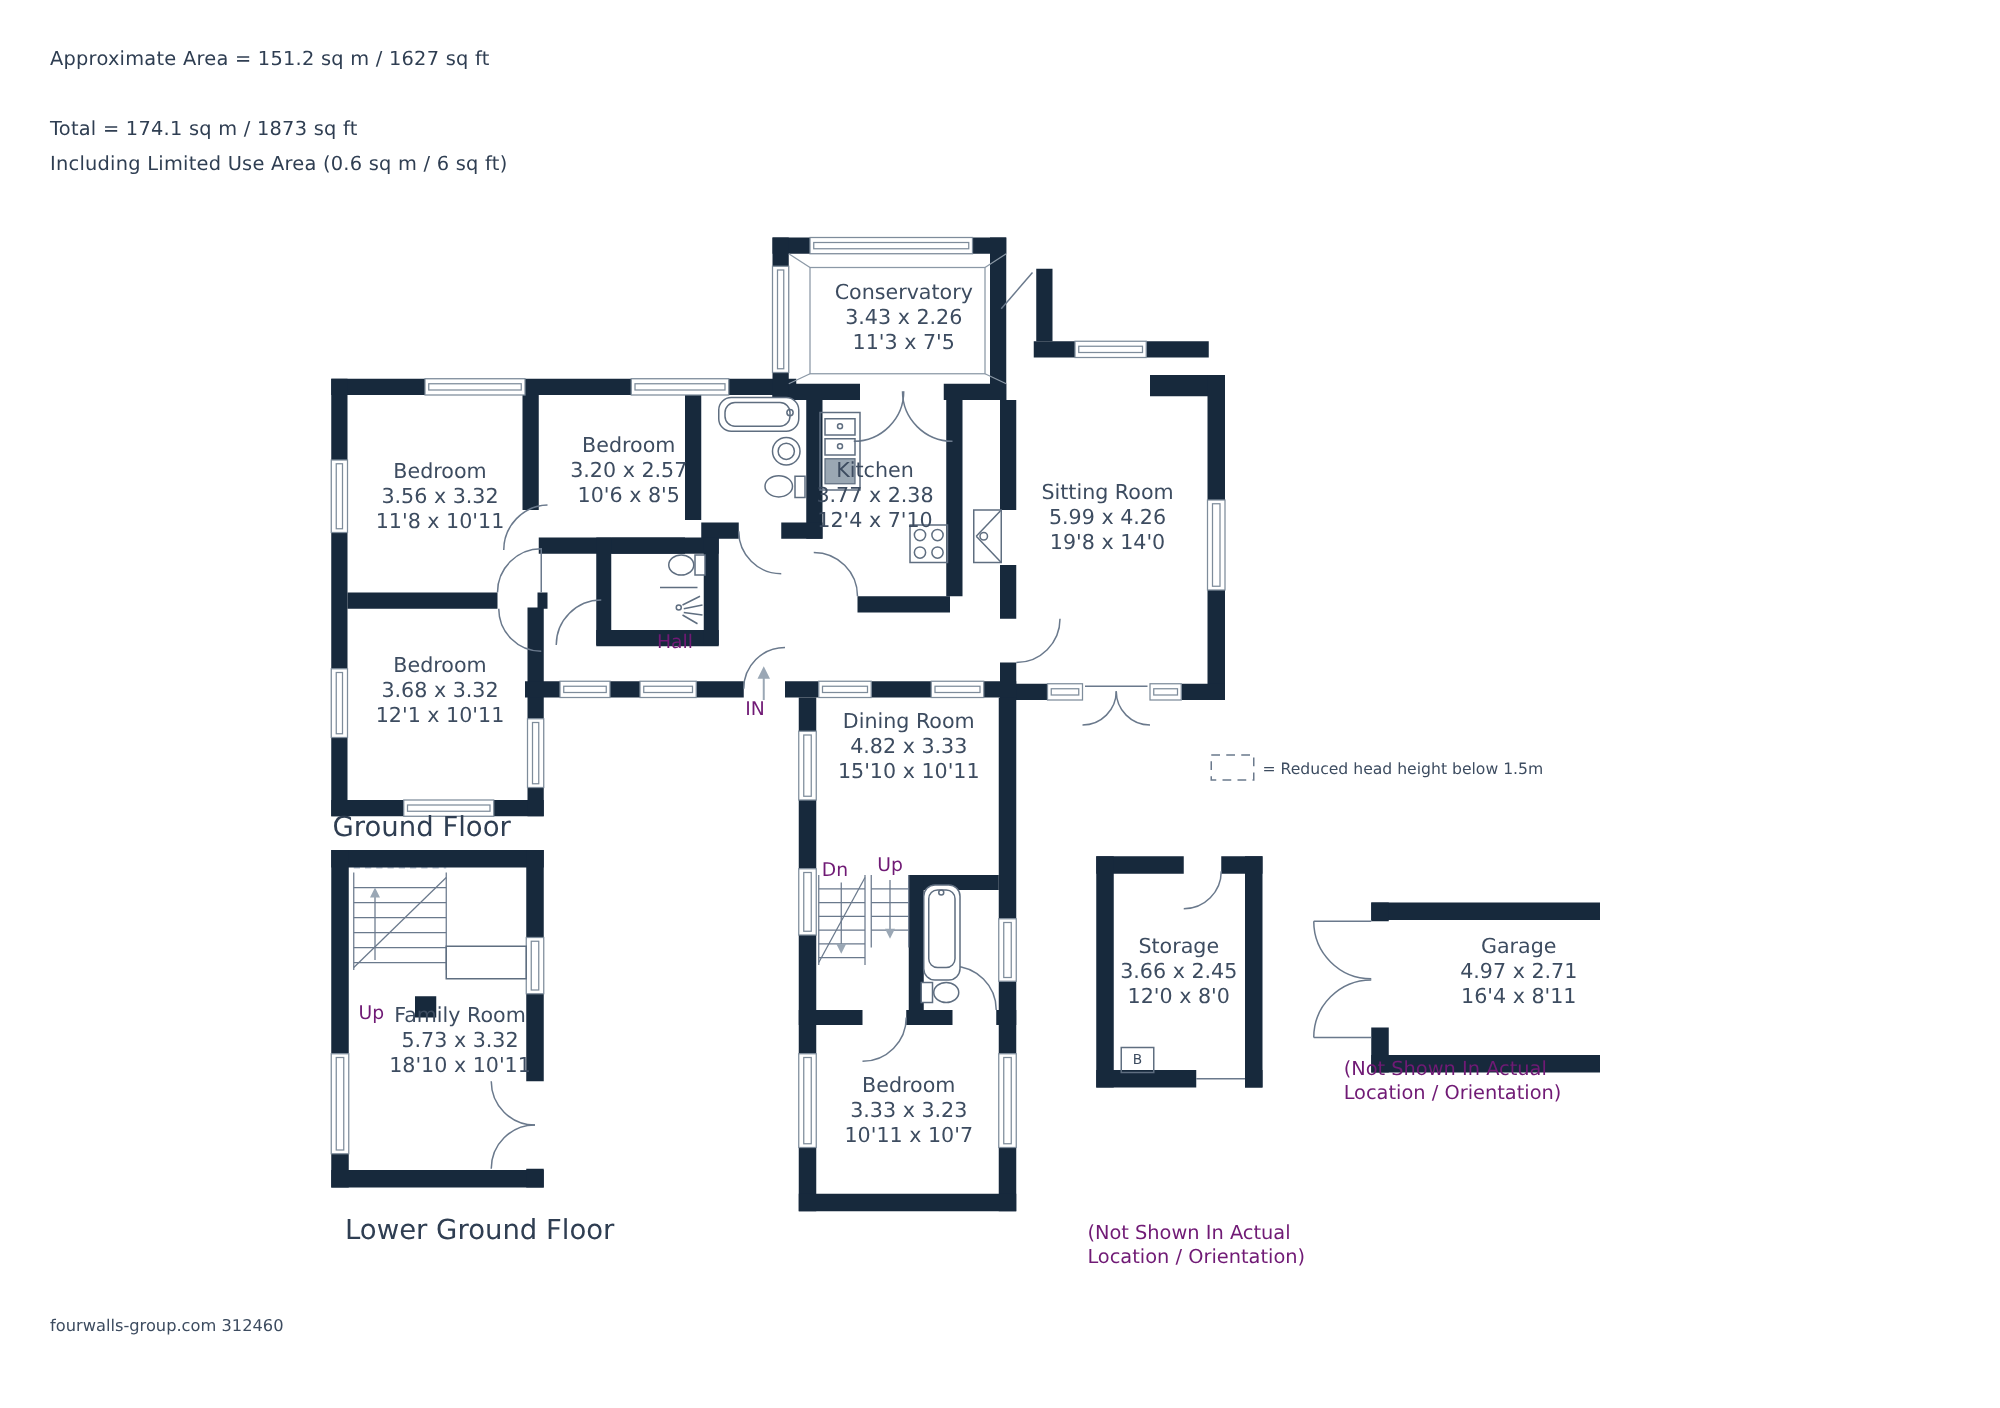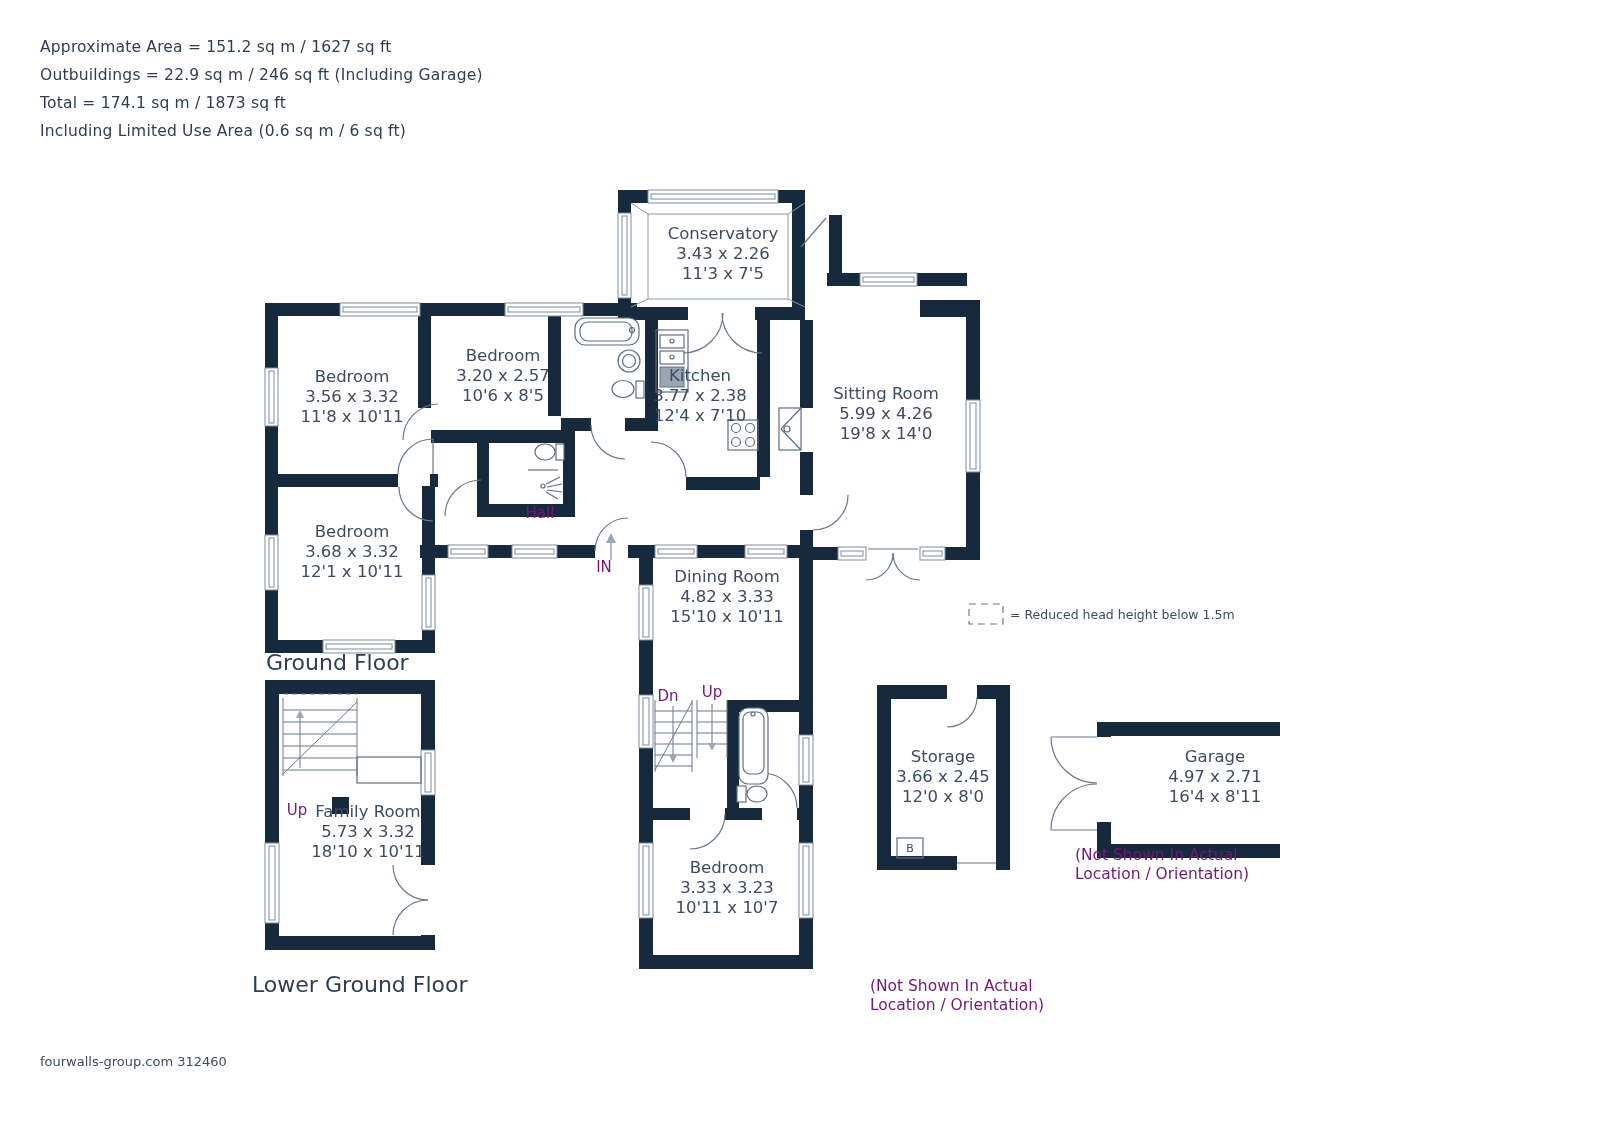--- a/index.html
+++ b/index.html
@@ -360,21 +360,20 @@
       <circle class="navy" cx="1475" cy="97" r="40" stroke-width="1.6"></circle>
       <path class="navy" stroke-width="2" stroke-linecap="round" d="M 1455,116 C 1460,90 1468,70 1473,73 C 1477,76 1468,98 1464,112
                C 1470,100 1479,92 1483,96 C 1487,100 1478,112 1482,115
                C 1486,118 1494,110 1499,114"></path>
       <circle cx="1443" cy="97" r="2" fill="#ed6a6b"></circle>
       <circle cx="1507" cy="97" r="2" fill="#ed6a6b"></circle>
     </g>
   </svg>
 
   <div class="hdr" style="top:38px">Approximate Area = 151.2 sq m / 1627 sq ft</div>
-  <div class="hdr" style="top:66px">Outbuildings = 22.9 sq m / 246 sq ft (Including Garage)</div>
   <div class="hdr" style="top:94px">Total = 174.1 sq m / 1873 sq ft</div>
   <div class="hdr" style="top:122px">Including Limited Use Area (0.6 sq m / 6 sq ft)</div>
 
   <div class="cletter" style="left:1475px;top:44px">N</div>
   <div class="cletter" style="left:1524px;top:97px">E</div>
   <div class="cletter" style="left:1475px;top:151px">S</div>
   <div class="cletter" style="left:1426px;top:97px">W</div>
 
   <div class="lbl" style="left:723px;top:254px">
     <div>Conservatory</div>
@@ -433,21 +432,21 @@
   </div>
 
   <div class="tag" style="left:540px;top:513px">Hall</div>
   <div class="tag" style="left:604px;top:567px">IN</div>
   <div class="tag" style="left:668px;top:696px">Dn</div>
   <div class="tag" style="left:712px;top:692px">Up</div>
   <div class="tag" style="left:297px;top:810px">Up</div>
   <div class="btag" style="left:910px;top:848px">B</div>
 
   <div class="title" style="left:266px;top:650px">Ground Floor</div>
-  <div class="title" style="left:252px;top:972px">Lower Ground Floor</div>
+  <div class="title" style="left:276px;top:972px">Lower Ground Floor</div>
 
   <div class="legendtxt" style="left:1010px;top:607px">= Reduced head height below 1.5m</div>
 
   <div class="note" style="left:1162px;top:846px">
     <div>(Not Shown In Actual</div>
     <div>Location / Orientation)</div>
   </div>
   <div class="note" style="left:957px;top:977px">
     <div>(Not Shown In Actual</div>
     <div>Location / Orientation)</div>

